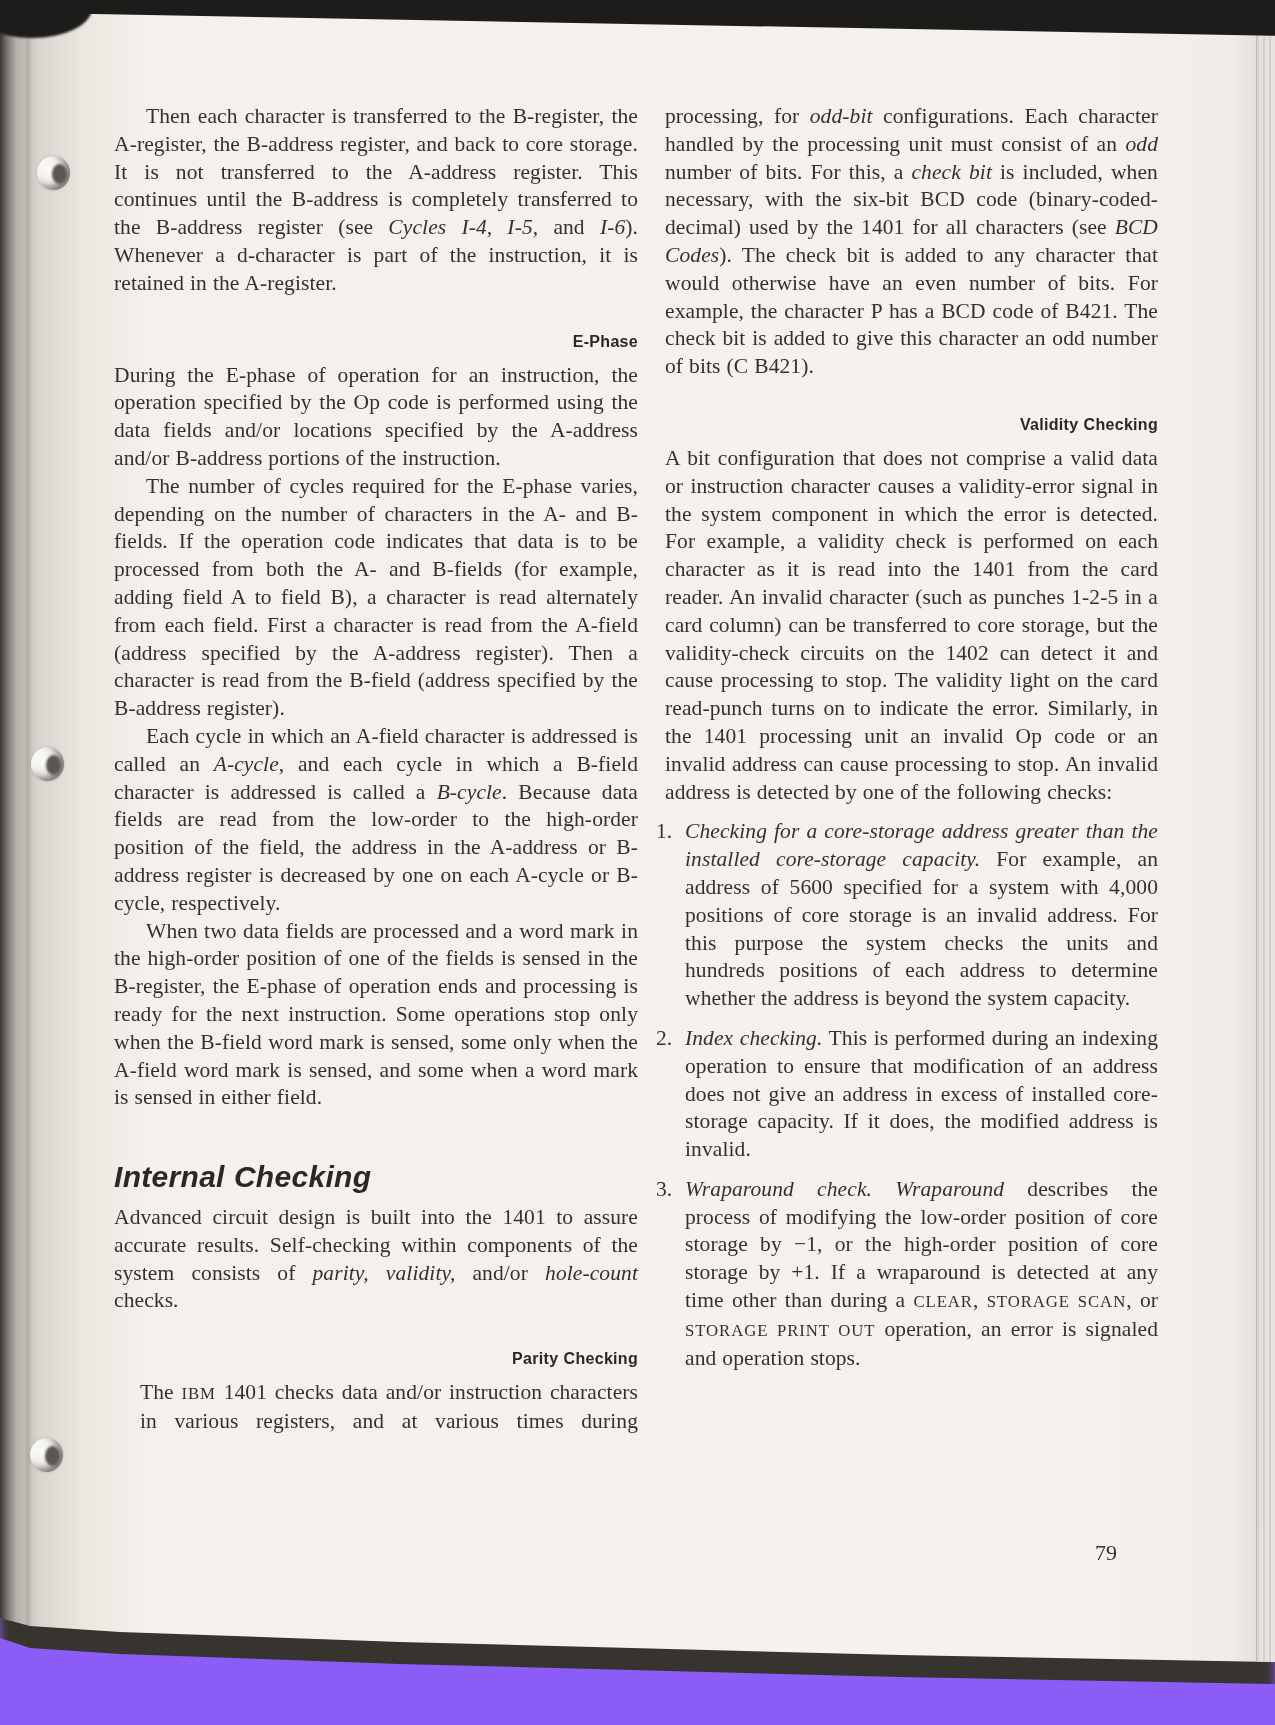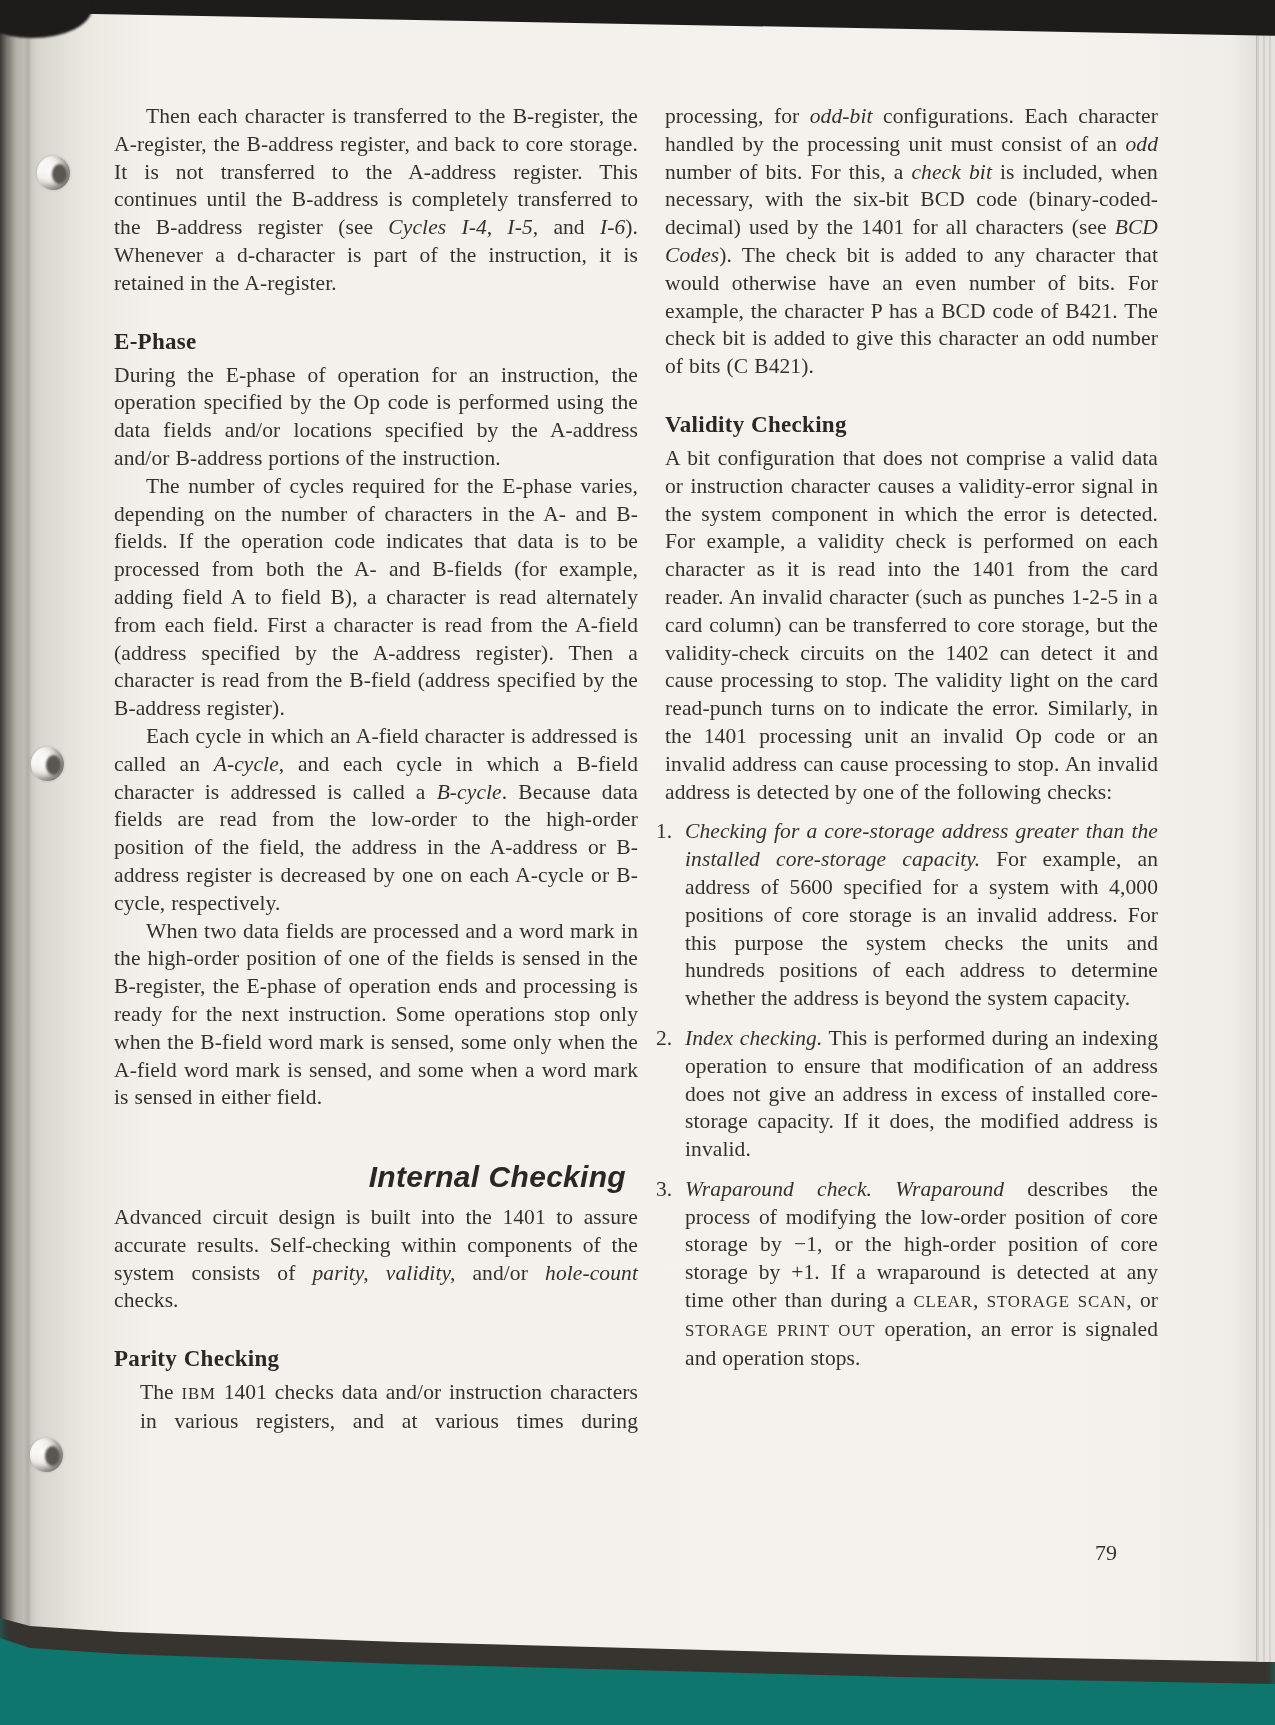--- a/index.html
+++ b/index.html
@@ -1,20 +1,20 @@
 <!DOCTYPE html>
 <html><head>
 <meta charset="utf-8">
 <style>
   html, body { margin:0; padding:0; }
   body { width:1275px; height:1725px; font-family:"Liberation Serif", "DejaVu Serif", serif; }
 
   #scan {
     position:relative; width:1275px; height:1725px;
-    background:#0f766e; overflow:hidden;
+    background:#8b5cf6; overflow:hidden;
   }
 
   
   .page-under-shadow {
     position:absolute; left:0; top:0; width:1275px; height:1725px;
     background:#37342f;
     clip-path: polygon(0 0, 1275px 0, 1275px 1684px, 900px 1677px, 400px 1664px, 120px 1654px, 30px 1648px, 0 1638px);
     filter: blur(5px);
   }
 
@@ -74,28 +74,28 @@
     text-align:justify; letter-spacing:0.1px; word-spacing:0.5px;
   }
   .col-left  { left:114px; width:524px; }
   .col-right { left:665px; width:493px; }
 
   .body-p { margin:0; text-indent:32px; }
   .noindent { text-indent:0; }
   .flush { text-align-last:justify;margin-left:26px; }
 
   .subhead {
-    font-family:Liberation Serif, serif; font-weight:700;
-    font-size:23px; line-height:27px; letter-spacing:0.3px;
-    margin:30px 0 7px; color:#2a2824; text-align:left;
+    font-family:Liberation Sans, sans-serif; font-weight:700;
+    font-size:16px; line-height:27px; letter-spacing:0.3px;
+    margin:30px 0 7px; color:#2a2824; text-align:right;
   }
   .sechead {
     font-family:"Liberation Sans", sans-serif; font-weight:700; font-style:italic;
     font-size:30px; line-height:34px; letter-spacing:0.3px;
-    margin:48px 12px 10px; color:#2a2824; text-align:right;
+    margin:48px 0 10px; color:#2a2824; text-align:left;
   }
 
   .list-item { margin:12px 0 0; padding-left:20px; position:relative; }
   .li-num { position:absolute; left:-9px; top:0; }
 
   .sc { font-size:0.78em; letter-spacing:0.9px; }
 
   .page-number {
     position:absolute; left:1095px; top:1540px;
     font-size:22px; color:#33312d;

